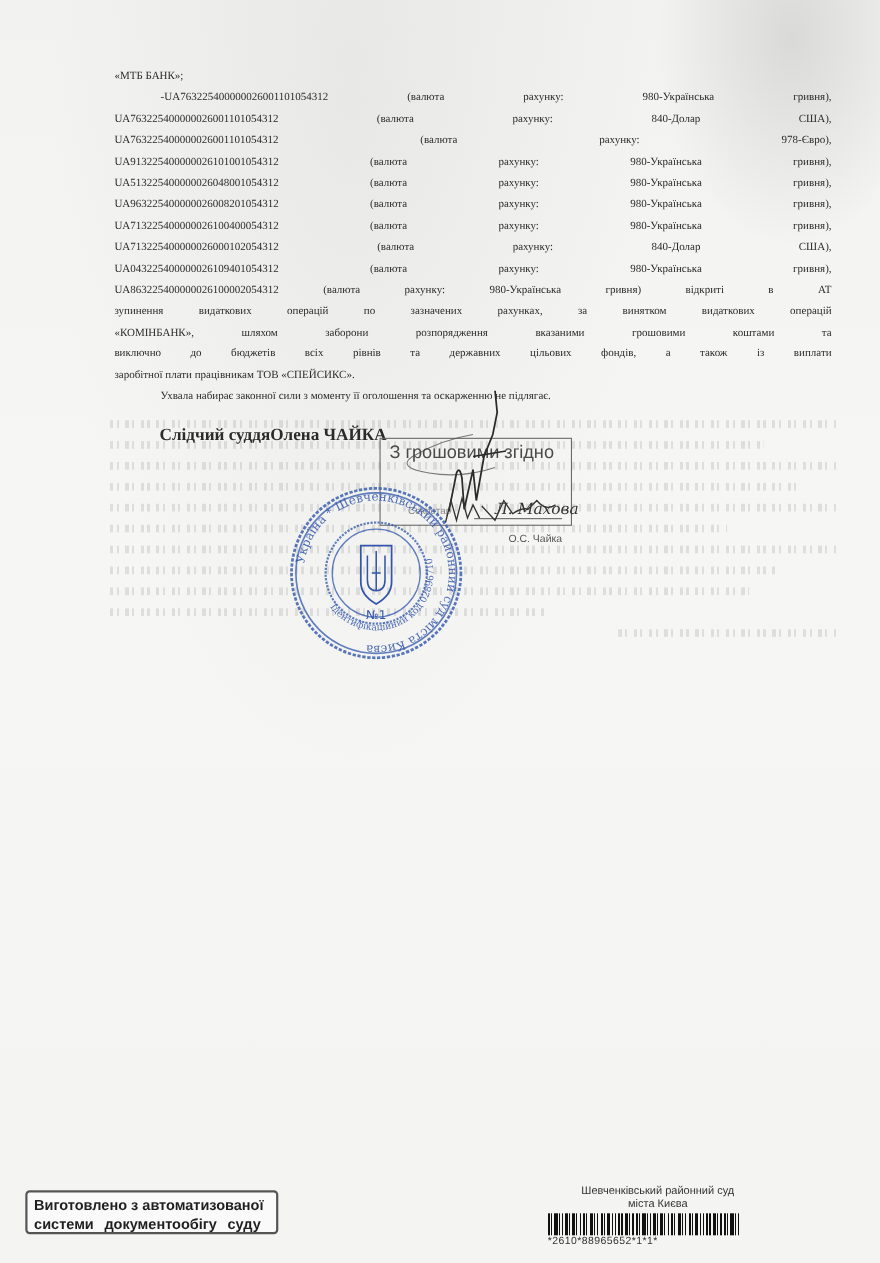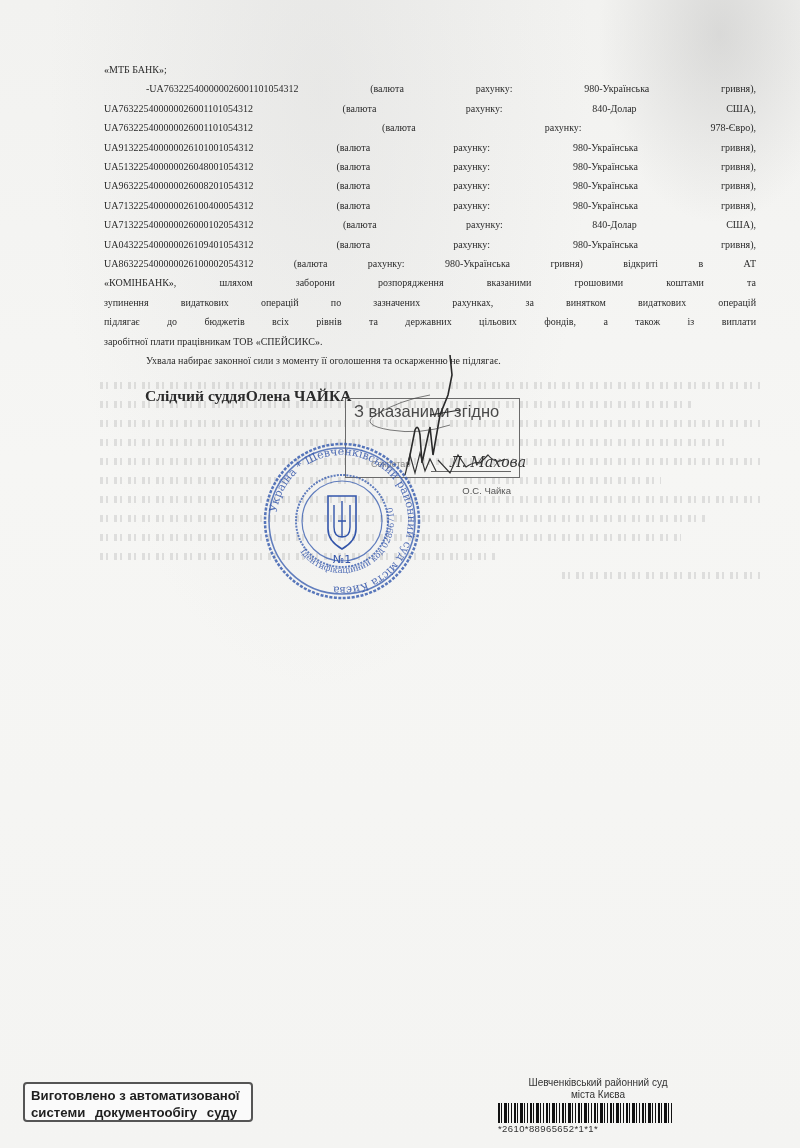--- a/index.html
+++ b/index.html
@@ -168,34 +168,34 @@
     </div>
     <div class="line">
       <span>UA043225400000026109401054312</span>
       <span>(валюта</span>
       <span>рахунку:</span>
       <span>980-Українська</span>
       <span>гривня),</span>
     </div>
 
     <div class="justify-line">UA863225400000026100002054312 (валюта рахунку: 980-Українська гривня) відкриті в АТ</div>
+    <div class="justify-line">зупинення видаткових операцій по зазначених рахунках, за винятком видаткових операцій</div>
     <div class="justify-line">«КОМІНБАНК», шляхом заборони розпорядження вказаними грошовими коштами та</div>
-    <div class="justify-line">зупинення видаткових операцій по зазначених рахунках, за винятком видаткових операцій</div>
-    <div class="justify-line">підлягає до бюджетів всіх рівнів та державних цільових фондів, а також із виплати</div>
+    <div class="justify-line">виключно до бюджетів всіх рівнів та державних цільових фондів, а також із виплати</div>
     <div>заробітної плати працівникам ТОВ «СПЕЙСИКС».</div>
     <div class="para-indent" style="white-space:nowrap;">Ухвала набирає законної сили з моменту її оголошення та оскарженню не підлягає.</div>
   </div>
 
   <div class="signature-row">
     <span>Слідчий суддя</span>
     <span>Олена ЧАЙКА</span>
   </div>
 
   <div class="stamp-box">
-    <div class="title">З вказаними згідно</div>
+    <div class="title">З грошовими згідно</div>
     <div class="name">О.С. Чайка</div>
     <div class="role">Секретар</div>
     <div class="underline"></div>
   </div>
 
   <div class="seal">
     <svg viewBox="0 0 160 160">
       <defs>
         <path id="outerArc" d="M80,80 m-66,0 a66,66 0 1,1 132,0 a66,66 0 1,1 -132,0"></path>
         <path id="innerArc" d="M80,80 m-52,0 a52,52 0 1,0 104,0 a52,52 0 1,0 -104,0"></path>

